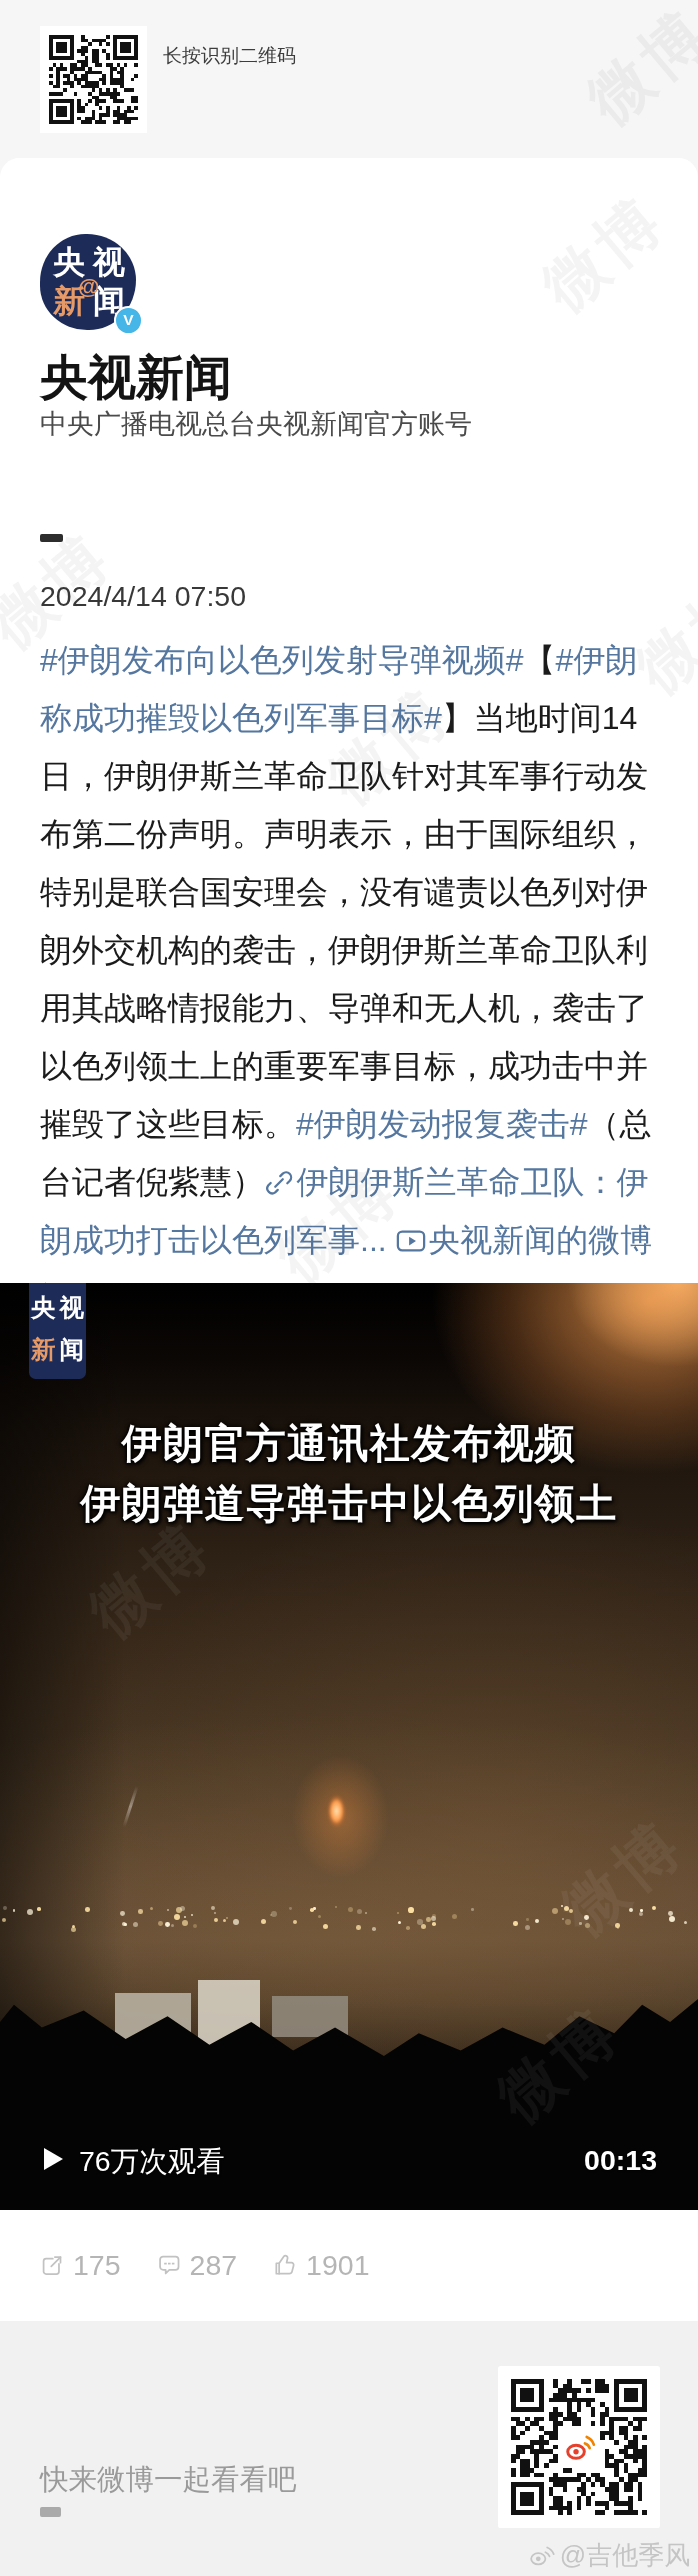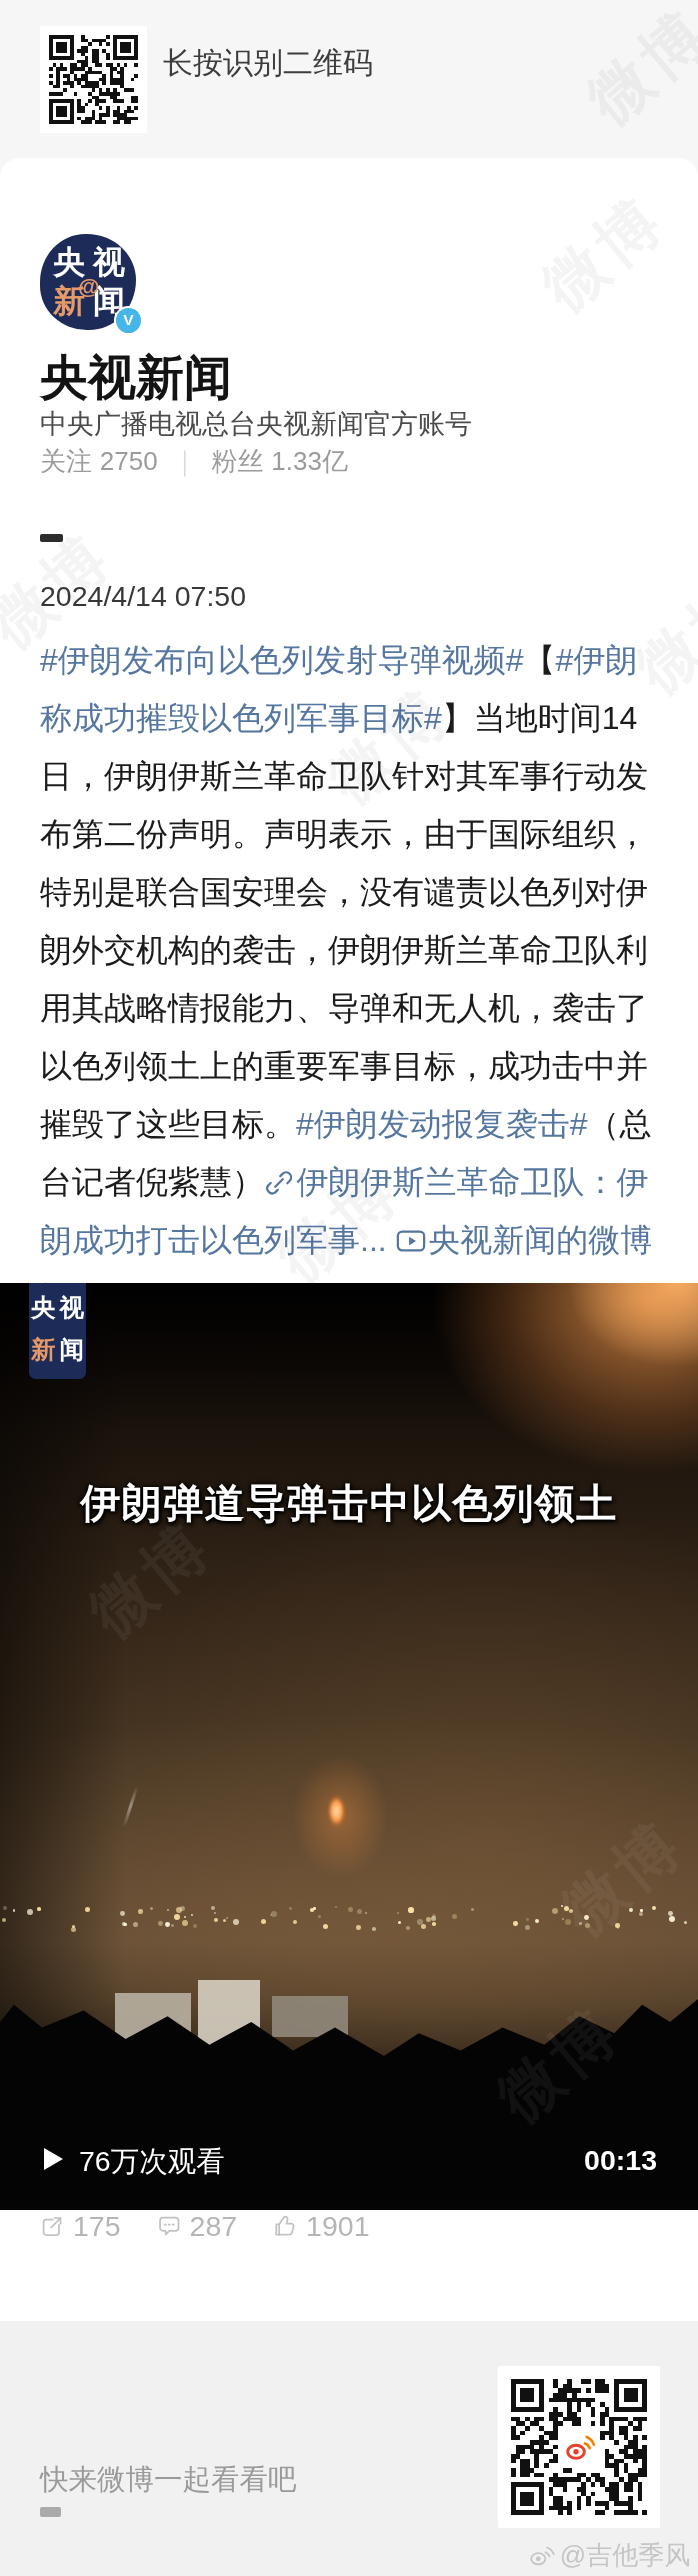--- a/index.html
+++ b/index.html
@@ -8,21 +8,21 @@
   }
   html,body{margin:0;padding:0;}
   body{width:698px;height:2576px;position:relative;overflow:hidden;background:#fff;
        font-family:"Liberation Sans","DejaVu Sans",sans-serif;}
   .abs{position:absolute;}
 
   
   .banner{left:0;top:0;width:698px;height:181px;background:#f6f6f6;}
   .qr-card-sm{left:40px;top:26px;width:107px;height:107px;background:#fff;}
   .qr-card-sm svg{position:absolute;left:9px;top:9px;width:89px;height:89px;}
-  .scan-hint{left:163px;top:43px;font-size:30px;color:#3d3d3d;}
+  .scan-hint{left:163px;top:43px;font-size:19px;color:#3d3d3d;}
   .more-content{left:163px;top:94px;font-size:26.5px;color:#a0a0a0;}
 
   
   .card{left:0;top:158px;width:698px;height:2162px;background:#fff;border-radius:19.4px 19.4px 0 0;}
   .avatar{left:40px;top:76px;width:96px;height:96px;background:var(--navy);
           border-radius:48% 52% 50% 50% / 51% 49% 53% 47%;}
   .avatar .ch{position:absolute;width:48px;height:48px;line-height:48px;text-align:center;
               font-size:32px;font-weight:bold;color:#fff;}
   .avatar .c0{left:5.2px;top:3.9px;} .avatar .c1{left:45px;top:3.9px;}
   .avatar .c2{left:5.2px;top:43px;color:var(--orange);} .avatar .c3{left:45px;top:43px;}
@@ -77,21 +77,21 @@
   .b2{left:198px;top:697px;width:62px;height:65px;background:#d3ccbe;}
   .b3{left:272px;top:713px;width:76px;height:41px;background:#8f877a;}
   .playbar-tri{position:absolute;left:44px;top:865px;width:0;height:0;
       border-left:19.4px solid #fff;border-top:11px solid transparent;border-bottom:11px solid transparent;}
   .v-views{position:absolute;left:79px;top:860px;font-size:28.5px;color:#fff;
       text-shadow:0.6px 0.6px 1.9px rgba(0,0,0,.8);}
   .v-duration{position:absolute;right:41px;top:861px;font-size:28.5px;color:#fff;
       text-shadow:0.6px 0.6px 1.9px rgba(0,0,0,.8);font-weight:bold;}
 
   
-  .engage{left:0;top:2052px;width:562px;height:110px;display:flex;align-items:flex-start;
+  .engage{left:0;top:2052px;width:562px;height:110px;display:flex;align-items:center;
           padding-left:40px;box-sizing:border-box;column-gap:36px;background:#fff;}
   .eg{display:flex;align-items:center;column-gap:8.4px;color:#c2c2c2;cursor:pointer;}
   .eg svg{width:24.6px;height:24.6px;}
   .eg .n{font-size:28.5px;color:#b5b5b5;}
 
   
   .footer{left:0;top:2321px;width:698px;height:255px;background:#f1f1f1;}
   .f-head{left:40px;top:83px;font-size:34px;font-weight:bold;color:#6d6d6d;white-space:nowrap;}
   .f-sub{left:40px;top:140px;font-size:28.5px;color:#9a9a9a;}
   .f-dash{left:40px;top:186px;width:21px;height:9.7px;background:#aaa;border-radius:1.9px;}
@@ -335,23 +335,20 @@
   <div class="abs avatar">
     <span class="ch c0">央</span>
     <span class="ch c1">视</span>
     <span class="ch c2">新</span>
     <span class="ch c3">闻</span>
     <span class="at">@</span>
     <span class="v-badge">V</span>
   </div>
   <div class="abs p-desc">中央广播电视总台央视新闻官方账号</div>
   <div class="abs p-name">央视新闻</div>
-  <div class="abs p-stats">
-    <span><span>关注</span><span class="num">2750</span></span><span class="sep">｜</span><span><span>粉丝</span><span class="num">1.33亿</span></span>
-  </div>
   <div class="abs divider-bar"></div>
   <div class="abs p-date">2024/4/14 07:50</div>
   <p class="abs post-text" id="post-text"><span class="t-link">#伊朗发布向以色列发射导弹视频#</span><span class="t-plain">【</span><span class="t-link">#伊朗称成功摧毁以色列军事目标#</span><span class="t-plain">】当地时间14日，伊朗伊斯兰革命卫队针对其军事行动发布第二份声明。声明表示，由于国际组织，特别是联合国安理会，没有谴责以色列对伊朗外交机构的袭击，伊朗伊斯兰革命卫队利用其战略情报能力、导弹和无人机，袭击了以色列领土上的重要军事目标，成功击中并摧毁了这些目标。</span><span class="t-link">#伊朗发动报复袭击#</span><span class="t-plain">（总台记者倪紫慧）</span><span class="t-link"><span class="inline-icon"><svg viewBox="0 0 48 48" fill="none" stroke="currentColor" stroke-width="3.6" stroke-linecap="round">
             <path d="M26 13 l4 -4 a8 8 0 0 1 11.3 11.3 l-4 4"></path>
             <path d="M22 35 l-4 4 A8 8 0 0 1 6.7 28 l4 -4"></path>
             <line x1="18" y1="30" x2="30" y2="18"></line>
           </svg></span>伊朗伊斯兰革命卫队：伊朗成功打击以色列军事... </span><span class="t-link"><span class="inline-icon"><svg viewBox="0 0 48 48" fill="none" stroke="currentColor" stroke-width="3.6">
             <rect x="3" y="9" width="42" height="30" rx="7"></rect>
             <path d="M21 17 l11 7 -11 7 z" fill="currentColor" stroke="none"></path>
           </svg></span>央视新闻的微博视频</span></p>
@@ -445,20 +442,21 @@
     <div class="bldg b1"></div>
     <div class="bldg b2"></div>
     <div class="bldg b3"></div>
     <div class="skyline"></div>
     <div class="v-logo">
       <span class="ch c0">央</span>
       <span class="ch c1">视</span>
       <span class="ch c2">新</span>
       <span class="ch c3">闻</span>
     </div>
+    <div class="v-cap cap1">伊朗官方通讯社发布视频</div>
     <div class="v-cap cap2">伊朗弹道导弹击中以色列领土</div>
     <div class="playbar-tri"></div>
     <div class="v-views">76万次观看</div>
     <div class="v-duration">00:13</div>
   </div>
 
   <div class="abs engage">
     <div class="eg">
       <svg viewBox="0 0 48 48" fill="none" stroke="currentColor" stroke-width="3.4" stroke-linecap="round" stroke-linejoin="round">
         <path d="M37 21 v15 a5 5 0 0 1 -5 5 H12 a5 5 0 0 1 -5 -5 V16 a5 5 0 0 1 5 -5 h13"></path>

